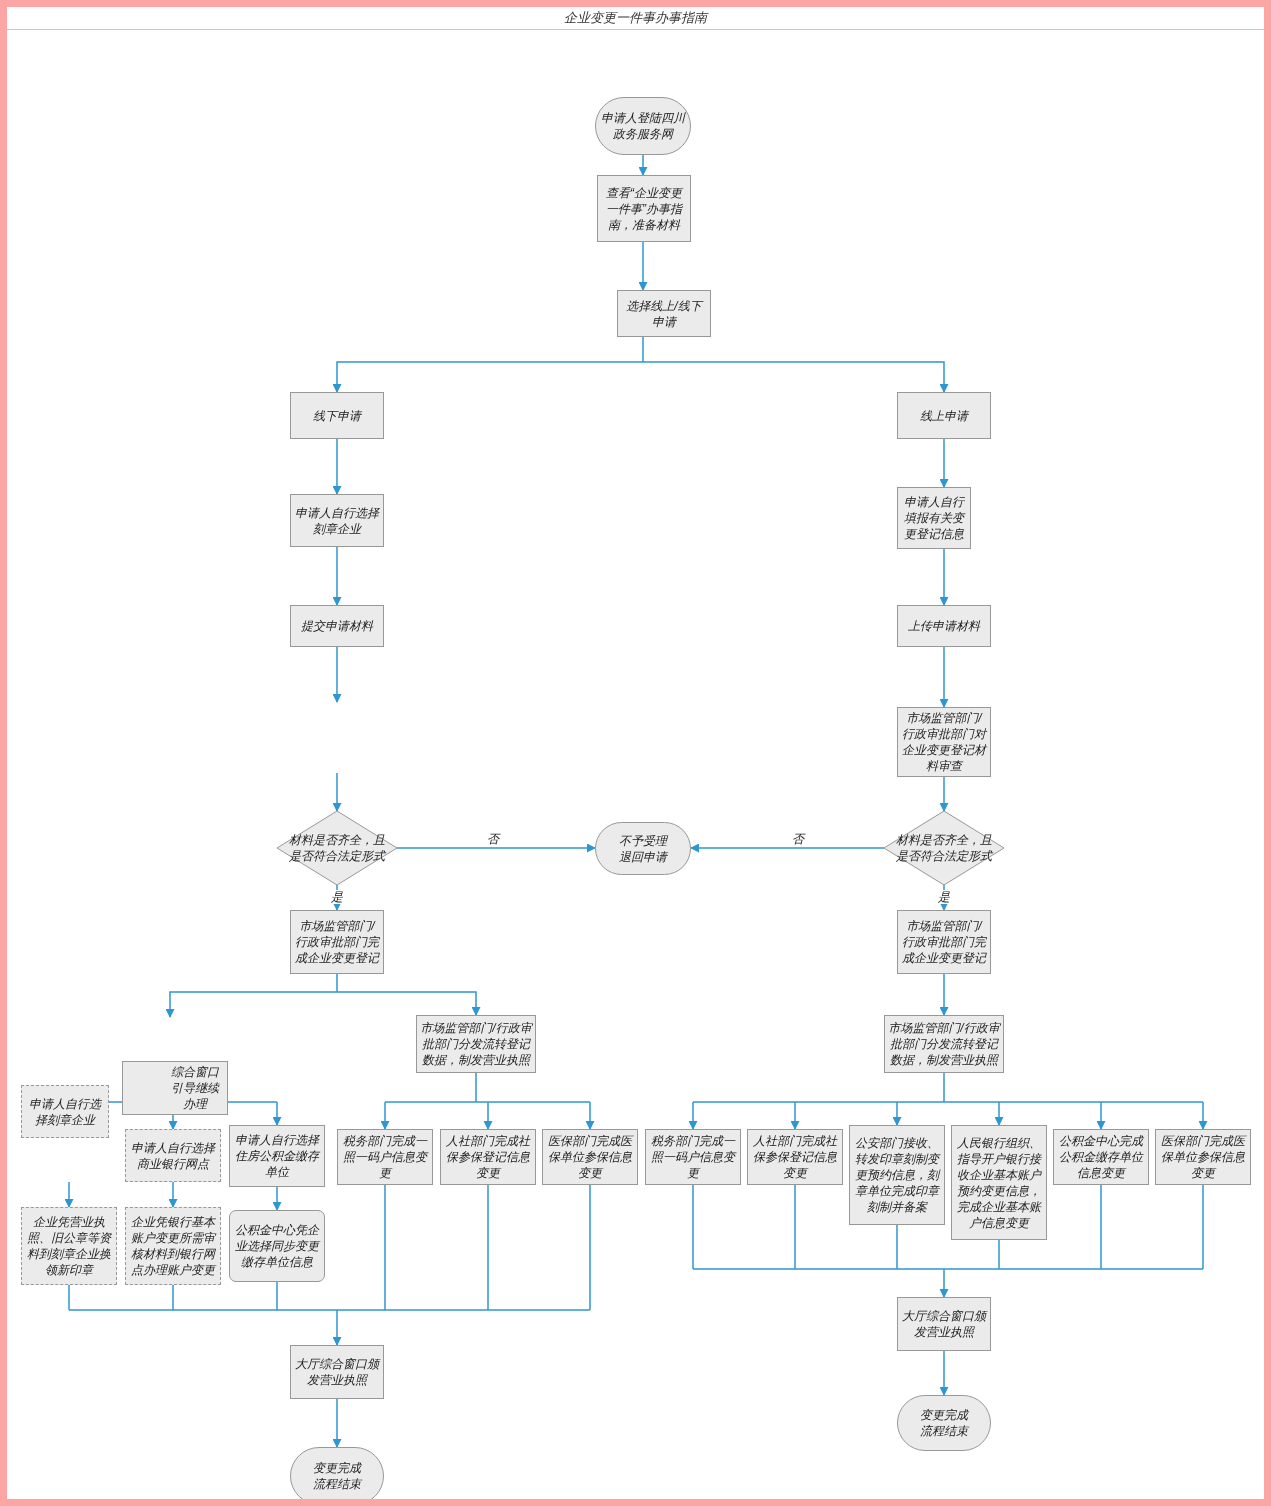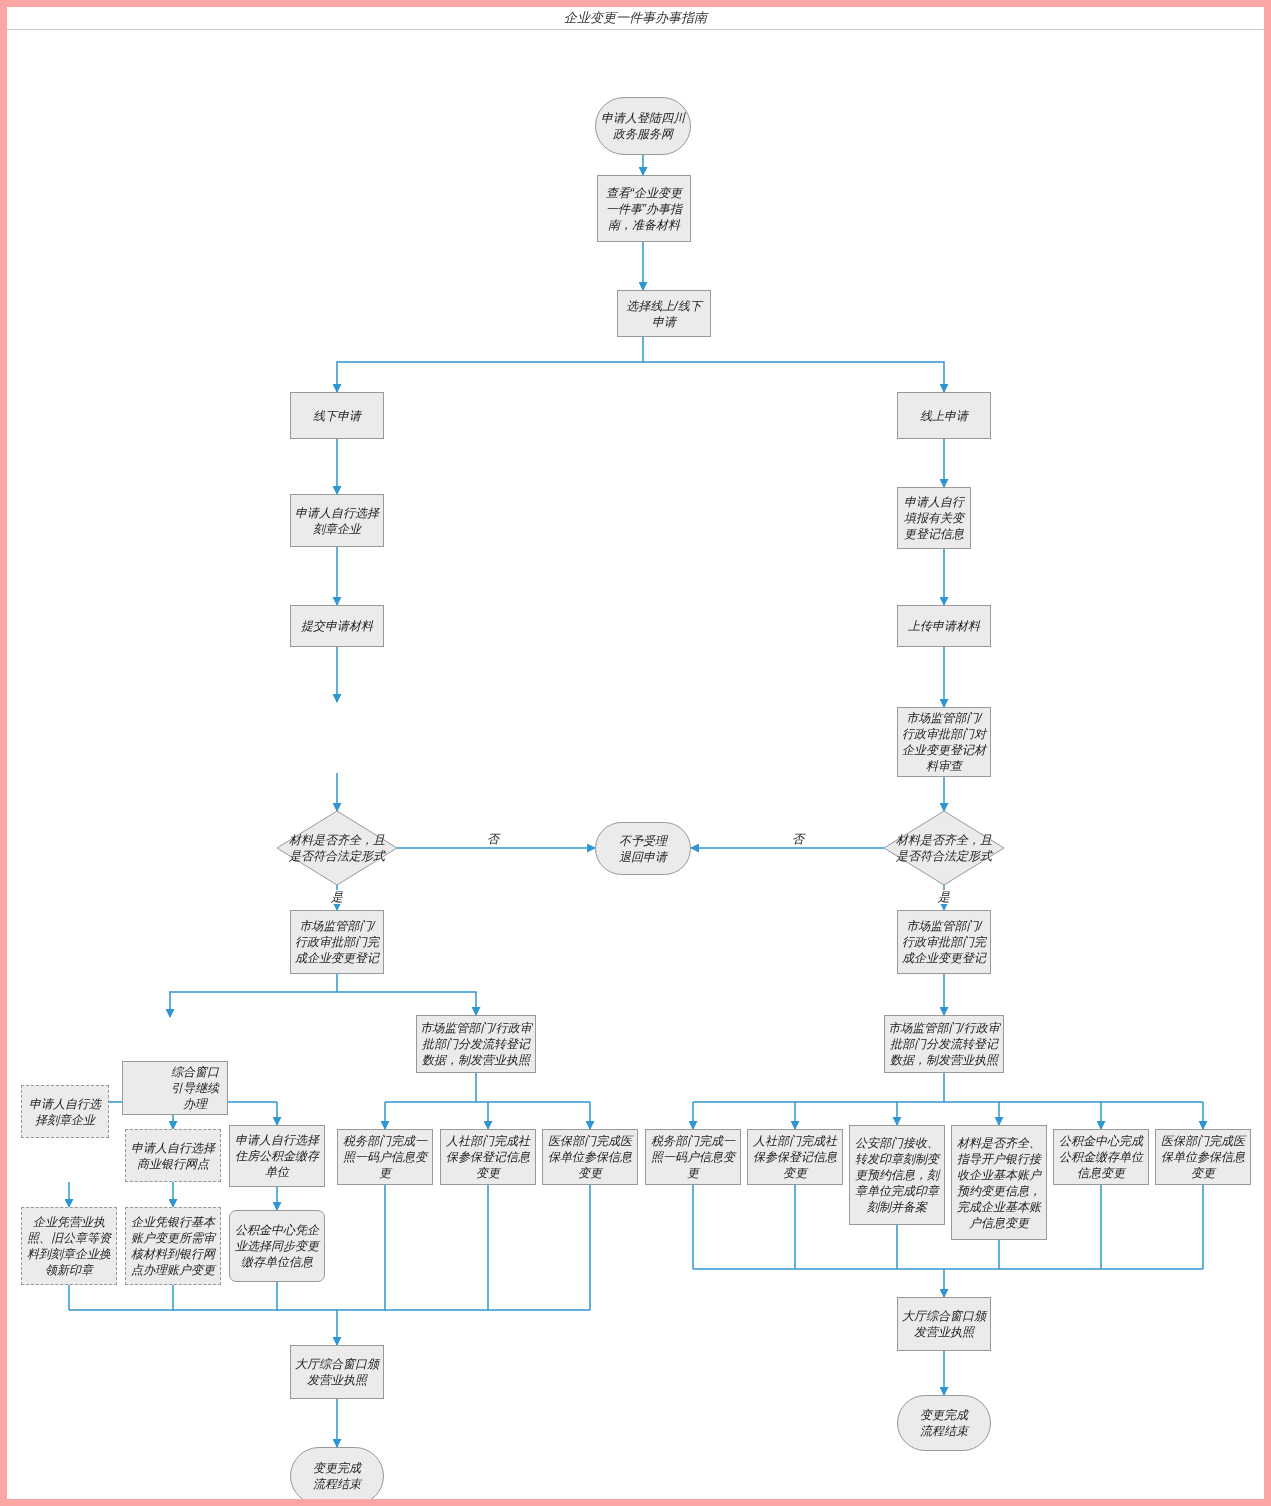--- a/index.html
+++ b/index.html
@@ -129,21 +129,21 @@
   <div class="node" style="left:890px;top:480px;width:74px;height:62px;">申请人自行填报有关变更登记信息</div>
   <div class="node" style="left:890px;top:598px;width:94px;height:42px;">上传申请材料</div>
   <div class="node" style="left:890px;top:700px;width:94px;height:70px;">市场监管部门/行政审批部门对企业变更登记材料审查</div>
   <div class="node dtext" style="left:889px;top:804px;width:96px;height:74px;">材料是否齐全，且是否符合法定形式</div>
   <div class="node" style="left:890px;top:903px;width:94px;height:64px;">市场监管部门/行政审批部门完成企业变更登记</div>
   <div class="node" style="left:877px;top:1008px;width:120px;height:58px;padding:2px 1px;">市场监管部门/行政审批部门分发流转登记数据，制发营业执照</div>
 
   <div class="node" style="left:638px;top:1122px;width:96px;height:56px;">税务部门完成一照一码户信息变更</div>
   <div class="node" style="left:740px;top:1122px;width:96px;height:56px;">人社部门完成社保参保登记信息变更</div>
   <div class="node" style="left:842px;top:1118px;width:96px;height:100px;">公安部门接收、转发印章刻制变更预约信息，刻章单位完成印章刻制并备案</div>
-  <div class="node" style="left:944px;top:1118px;width:96px;height:115px;">材料是否齐全、指导开户银行接收企业基本账户预约变更信息，完成企业基本账户信息变更</div>
+  <div class="node" style="left:944px;top:1118px;width:96px;height:115px;">人民银行组织、指导开户银行接收企业基本账户预约变更信息，完成企业基本账户信息变更</div>
   <div class="node" style="left:1046px;top:1122px;width:96px;height:56px;">公积金中心完成公积金缴存单位信息变更</div>
   <div class="node" style="left:1148px;top:1122px;width:96px;height:56px;">医保部门完成医保单位参保信息变更</div>
 
   <div class="node" style="left:890px;top:1290px;width:94px;height:54px;">大厅综合窗口颁发营业执照</div>
   <div class="node stadium" style="left:890px;top:1388px;width:94px;height:56px;border-radius:28px;padding:2px 20px;">变更完成流程结束</div>
 
   <div class="lbl" style="left:322px;top:883px;">是</div>
   <div class="lbl" style="left:929px;top:883px;">是</div>
   <div class="lbl" style="left:478px;top:825px;background:transparent;">否</div>
   <div class="lbl" style="left:783px;top:825px;background:transparent;">否</div>

